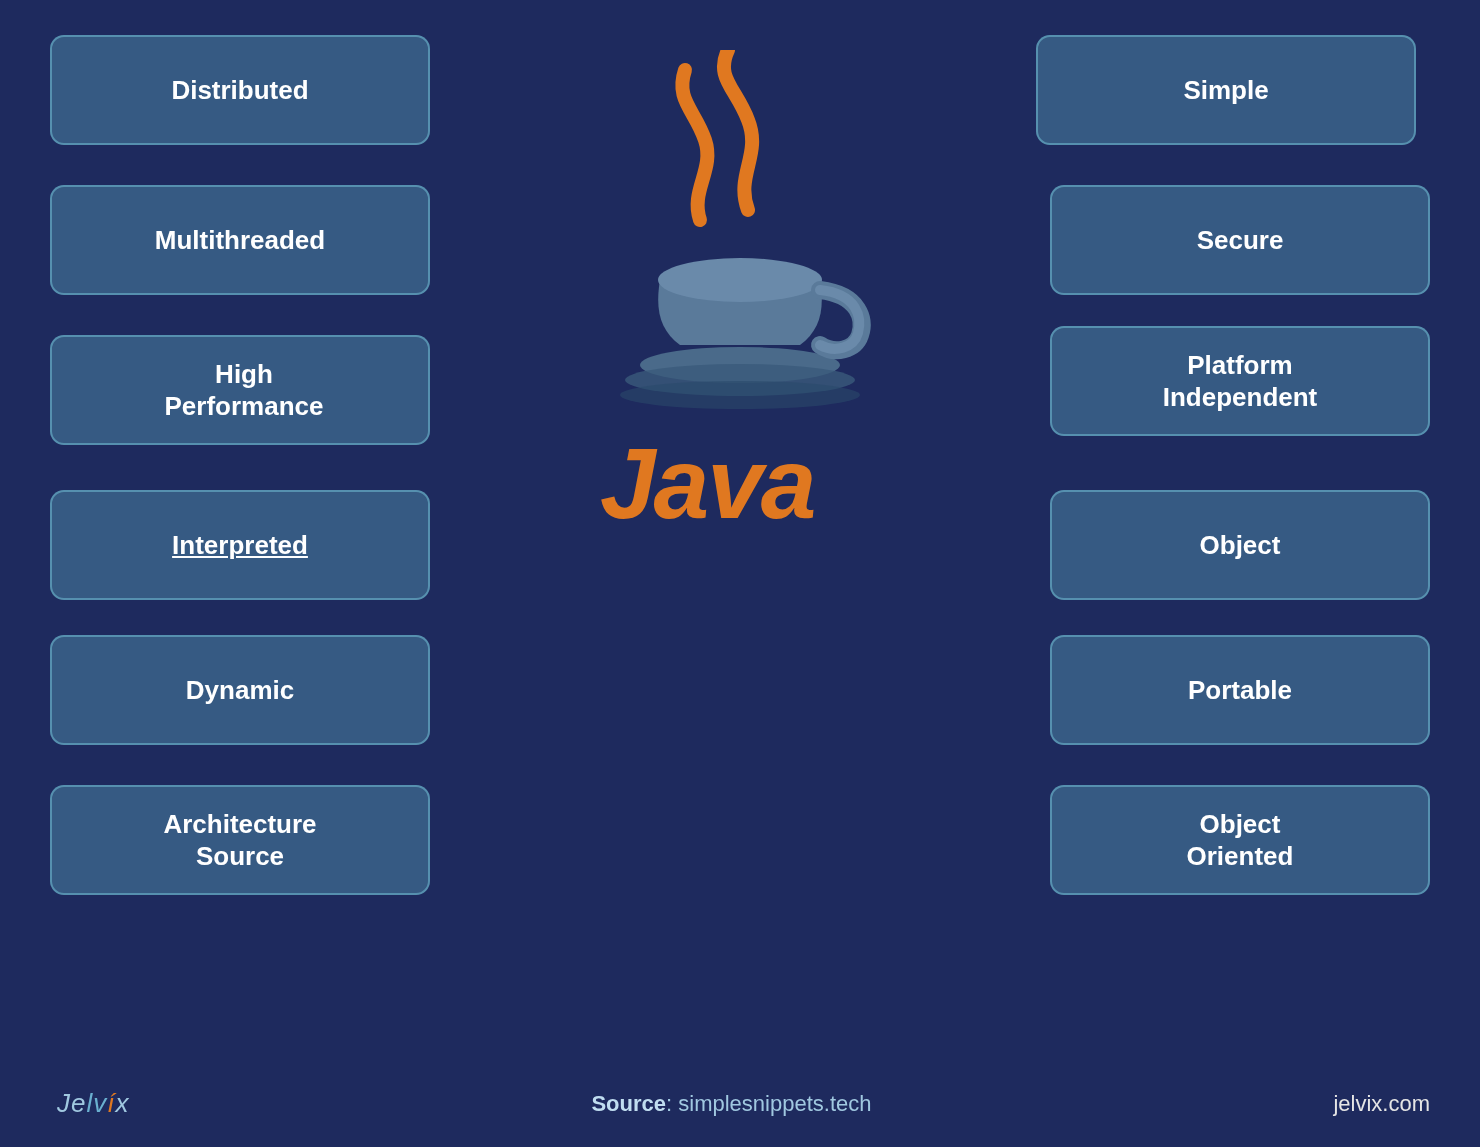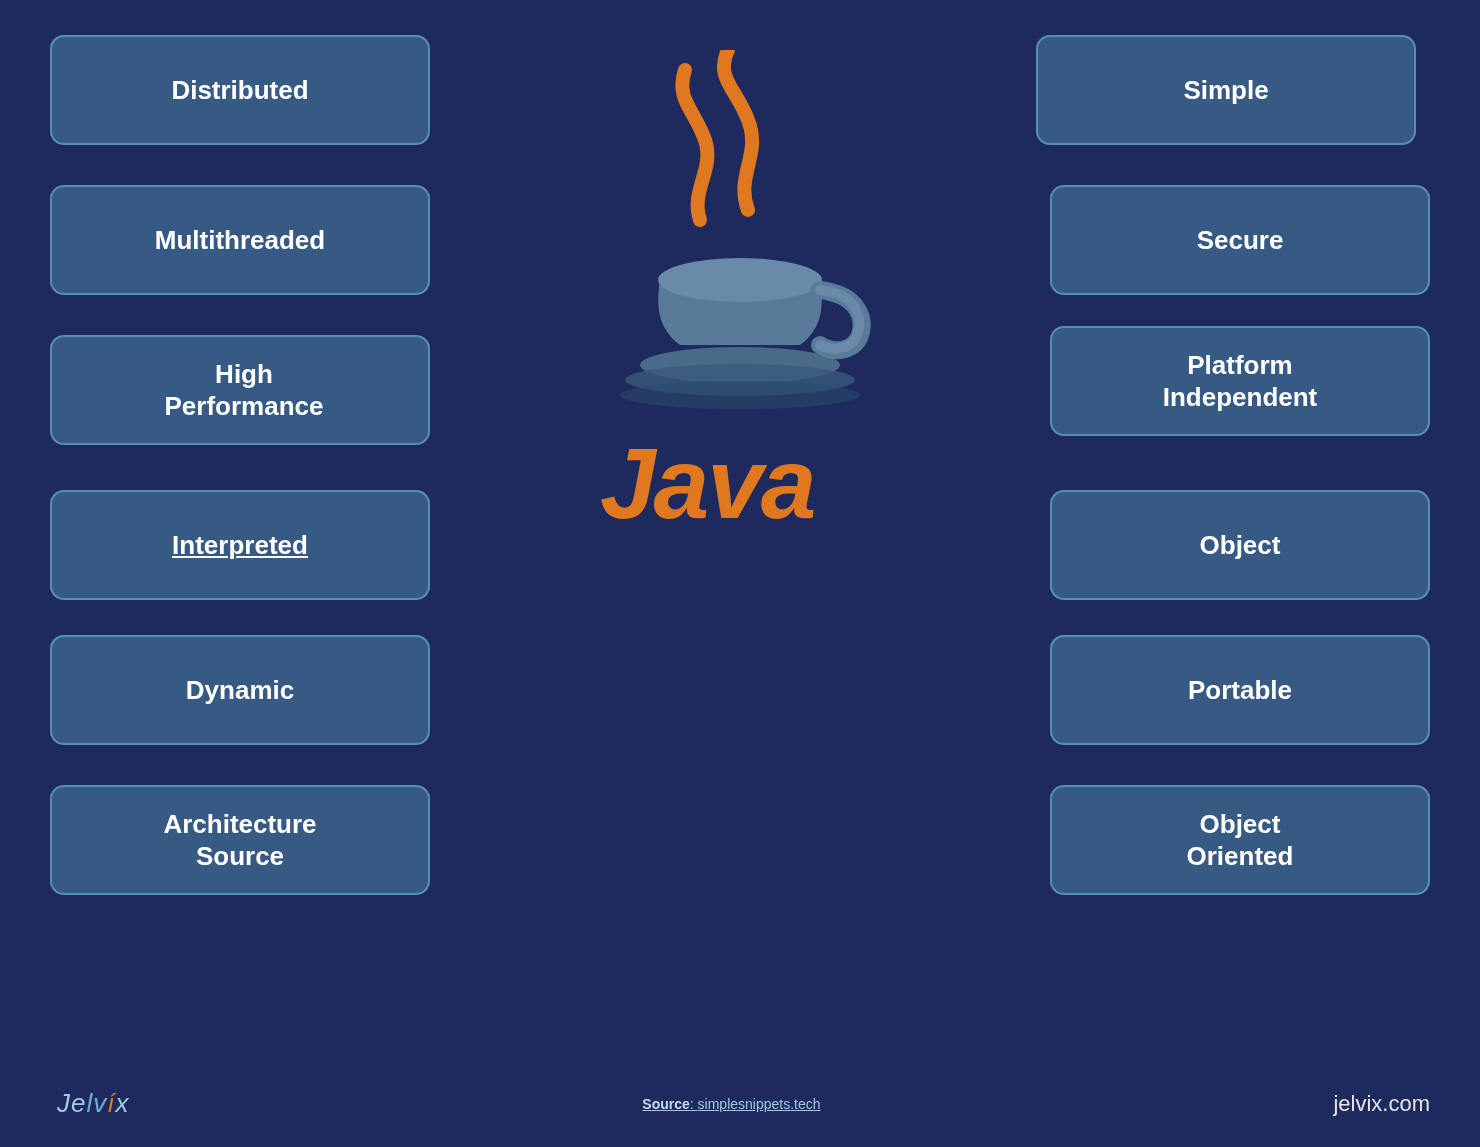--- a/index.html
+++ b/index.html
@@ -95,22 +95,21 @@
       letter-spacing: 1px;
     }
 
     .footer-brand span.je { font-style: italic; }
     .footer-brand span.lv { color: #6ab0d0; font-style: italic; }
     .footer-brand span.dot { color: #e07820; }
     .footer-brand span.ix { font-style: italic; }
 
     .footer-source {
       color: #a0c8e0;
-      font-size: 14px;
-      text-decoration: underline;
+      font-size: 22px;
     }
 
     .footer-source strong {
       font-weight: 700;
       color: #c0ddf0;
     }
 
     .footer-url {
       color: #e5e5e5;
       font-size: 22px;

